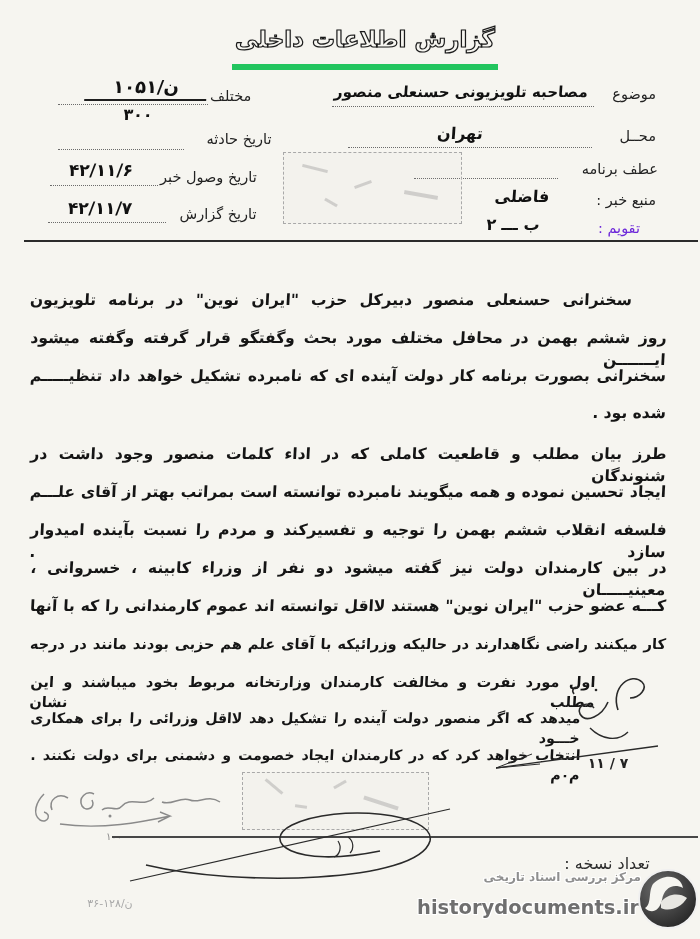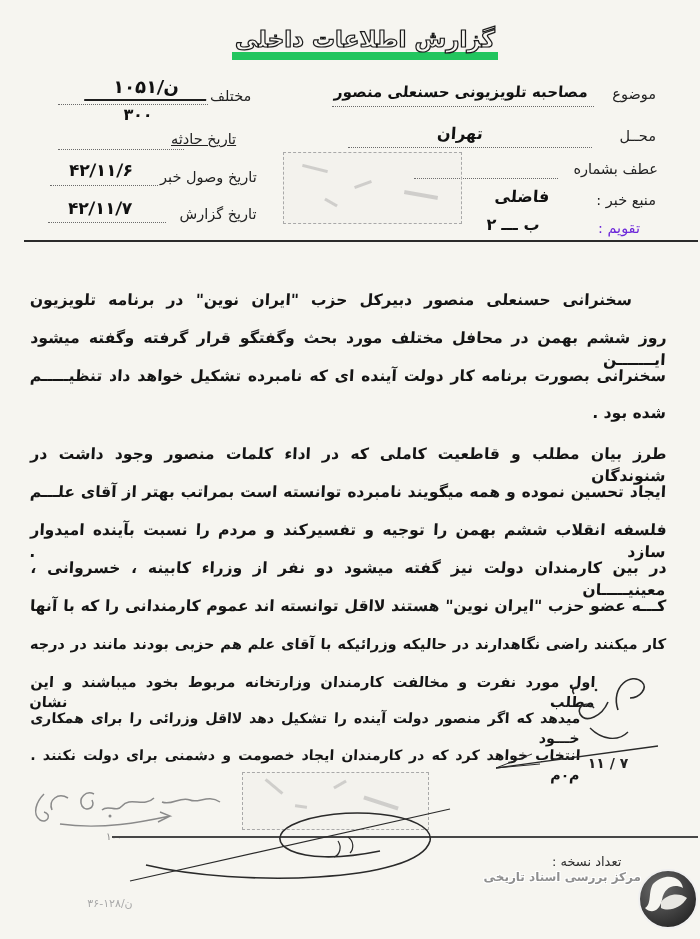--- a/index.html
+++ b/index.html
@@ -9,42 +9,42 @@
     font-family:"DejaVu Sans", sans-serif;
     color:#1b1b1b; direction:rtl;
   }
   .abs{position:absolute;}
   
   .doc-title{
     top:26px; left:232px; width:266px; text-align:center;
     font-size:23px; font-weight:bold; letter-spacing:1px;
     color:#f6f5f0; -webkit-text-stroke:1.2px #1a1a1a;
     text-shadow:0 0 1px #3a3a3a;
-    border-bottom:8px solid #22c55e; padding-bottom:0;
+    border-bottom:6px solid #22c55e; padding-bottom:12px;
   }
   
   .flabel{font-size:14.5px; color:#222; white-space:nowrap;}
   .fvalue{font-weight:bold; color:#111; white-space:nowrap; text-align:center;}
   .hand{transform:skewX(-4deg);}
   .leader{border-bottom:1.6px dotted #6b6b6b; height:1px;}
   .num{direction:ltr; unicode-bidi:isolate;}
   
   .stampbox{border:1.6px dashed #a9a9a9; background:rgba(210,210,210,0.06);}
   .stampbox i{position:absolute; display:block; background:#cfcecb; filter:blur(0.7px);}
   
   .rule{height:2px; background:#2b2b2b;}
   
   .bline{
     left:30px; width:636px; font-size:15.5px; font-weight:bold; color:#151515;
     text-align:justify; text-align-last:justify; white-space:normal;
     transform:skewX(-3deg); line-height:1.4;
   }
   .bline.short{text-align:right; text-align-last:right;}
   
-  .copies{font-size:13px; color:#2e2e2e; text-align:left;}
+  .copies{font-size:16px; color:#2e2e2e; text-align:center;}
   .arch{font-size:11px; color:#a9a9a9; letter-spacing:1px;}
   .wm-fa{
     font-size:12px; font-weight:bold; color:#8f8f8f; text-align:right;
     text-shadow:-1px -1px 0 #fff,1px -1px 0 #fff,-1px 1px 0 #fff,1px 1px 0 #fff,0 0 2px #fff;
   }
   .wm-en{
     direction:ltr; font-size:19.5px; font-weight:bold; color:#6f6f6f; text-align:center;
     text-shadow:-1px -1px 0 #fff,1px -1px 0 #fff,-1px 1px 0 #fff,1px 1px 0 #fff,0 0 2px #fff;
   }
   svg{overflow:visible;}
@@ -54,40 +54,40 @@
 
 <div class="page">
 
   <div class="abs doc-title">گزارش اطلاعات داخلی</div>
 
   <span class="abs flabel" style="left:210px;top:88px;width:55px;text-align:left;">مختلف</span>
   <span class="abs fvalue hand num" style="left:85px;top:76px;width:122px;font-size:18px;border-bottom:2px solid #1e1e1e;padding-bottom:2px;">ن/۱۰۵۱</span>
   <span class="abs leader" style="left:58px;top:103px;width:150px;"></span>
   <span class="abs fvalue hand" style="left:108px;top:105px;width:60px;font-size:16px;">۳۰۰</span>
 
-  <span class="abs flabel" style="left:171px;top:131px;width:80px;text-align:left;text-decoration:underline;">تاریخ حادثه</span>
+  <span class="abs flabel" style="left:199px;top:131px;width:80px;text-align:center;">تاریخ حادثه</span>
   <span class="abs leader" style="left:58px;top:148px;width:126px;"></span>
 
   <span class="abs flabel" style="left:160px;top:169px;width:104px;text-align:left;">تاریخ وصول خبر</span>
   <span class="abs fvalue hand num" style="left:46px;top:160px;width:110px;font-size:17px;">۴۲/۱۱/۶</span>
   <span class="abs leader" style="left:50px;top:184px;width:108px;"></span>
 
   <span class="abs flabel" style="left:172px;top:206px;width:92px;text-align:center;">تاریخ گزارش</span>
   <span class="abs fvalue hand num" style="left:44px;top:198px;width:112px;font-size:17px;">۴۲/۱۱/۷</span>
   <span class="abs leader" style="left:48px;top:221px;width:118px;"></span>
 
   <span class="abs flabel" style="left:598px;top:86px;width:58px;">موضوع</span>
   <span class="abs leader" style="left:332px;top:105px;width:262px;"></span>
   <span class="abs fvalue hand" style="left:330px;top:83px;width:262px;font-size:15px;">مصاحبه تلویزیونی حسنعلی منصور</span>
 
   <span class="abs flabel" style="left:598px;top:128px;width:58px;">محــل</span>
   <span class="abs leader" style="left:348px;top:146px;width:244px;"></span>
   <span class="abs fvalue hand" style="left:424px;top:124px;width:72px;font-size:16px;background:#f6f5f0;">تهران</span>
 
-  <span class="abs flabel" style="left:562px;top:161px;width:96px;">عطف بشماره</span>
+  <span class="abs flabel" style="left:562px;top:161px;width:96px;">عطف برنامه</span>
   <span class="abs leader" style="left:414px;top:177px;width:144px;"></span>
 
   <span class="abs flabel" style="left:564px;top:192px;width:92px;">منبع خبر :</span>
   <span class="abs fvalue hand" style="left:490px;top:187px;width:64px;font-size:16px;">فاضلی</span>
 
   <span class="abs flabel" style="left:578px;top:220px;width:62px;color:#6d28d9;">تقویم :</span>
   <span class="abs fvalue hand" style="left:476px;top:215px;width:74px;font-size:16px;">ب ـــ ۲</span>
 
   <div class="abs stampbox" style="left:283px;top:152px;width:177px;height:70px;">
     <i style="left:18px;top:14px;width:26px;height:3px;transform:rotate(14deg);"></i>
@@ -151,20 +151,21 @@
     <path d="M2 88 L322 16" fill="none" stroke="#2a2a2a" stroke-width="1.2"></path>
     <path d="M210 48 c4 6 2 14 -4 16 M220 44 c6 4 6 12 2 16" fill="none" stroke="#2a2a2a" stroke-width="1.2"></path>
   </svg>
 
   <span class="abs copies" style="left:552px;top:854px;width:110px;">تعداد نسخه :</span>
 
   <span class="abs arch num" style="left:60px;top:897px;width:100px;text-align:center;">ن/۱۲۸-۳۶</span>
 
   <div class="abs" style="left:405px;top:864px;width:295px;height:75px;">
     <div class="abs wm-fa" style="left:8px;top:6px;width:228px;">مرکز بررسی اسناد تاریخی</div>
+    <div class="abs wm-en" style="left:12px;top:32px;width:220px;">historydocuments.ir</div>
     <svg class="abs" style="left:232px;top:4px;" width="62" height="62" viewBox="0 0 62 62">
       <defs>
         <radialGradient id="sph" cx="35%" cy="32%" r="75%">
           <stop offset="0%" stop-color="#6c6c6c"></stop>
           <stop offset="100%" stop-color="#262626"></stop>
         </radialGradient>
       </defs>
       <circle cx="31" cy="31" r="29" fill="url(#sph)" stroke="#f0f0f0" stroke-width="2"></circle>
       <path d="M16 16 C28 4 44 8 46 20 C36 15 27 20 25 32 C22 44 14 46 8 40 C15 36 11 24 16 16 Z" fill="#f6f5f0"></path>
       <path d="M24 34 C30 26 42 24 50 30 C44 40 32 44 24 40 Z" fill="#e8e7e2"></path>

